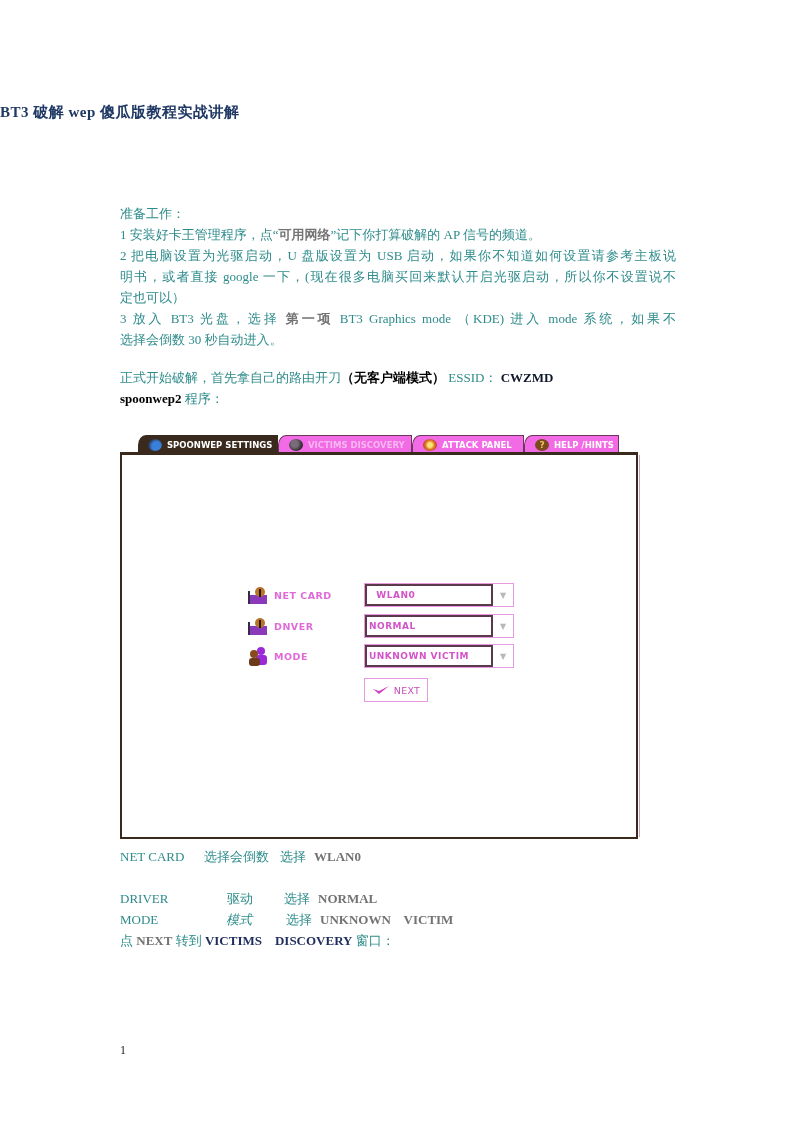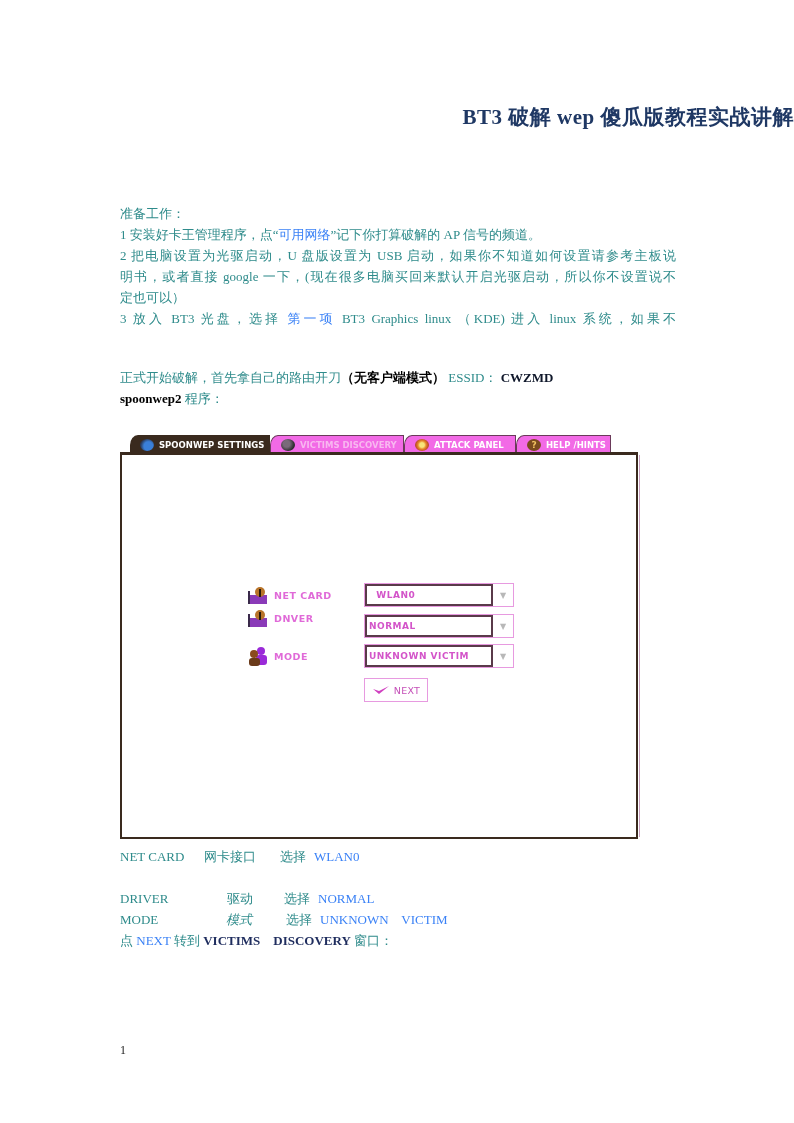--- a/index.html
+++ b/index.html
@@ -1,27 +1,27 @@
 <!DOCTYPE html>
 <html><head>
   <meta charset="utf-8">
   <style>
     html, body { margin: 0; padding: 0; background: #ffffff; }
     body { width: 794px; height: 1123px; position: relative; overflow: hidden; font-family: "DejaVu Serif", "Liberation Serif", serif; }
-    .title { position: absolute; left: 0; right: 0; top: 103px; text-align: right; font-family: "Liberation Serif", serif; font-weight: bold; font-size: 21px; color: #1f3864; letter-spacing: 0.5px; }
+    .title { position: absolute; left: 0; right: 0; top: 103px; text-align: left; font-family: "Liberation Serif", serif; font-weight: bold; font-size: 15px; color: #1f3864; letter-spacing: 0.5px; }
     .para { position: absolute; left: 120px; width: 556px; font-size: 13px; line-height: 21px; color: #2e8b8b; font-family: "Liberation Serif", serif; }
-    .orange { color: #3b82f6; font-weight: normal; }
+    .orange { color: #737373; font-weight: bold; }
     .red { color: #0f172a; font-weight: bold; }
     .black-b { color: #000; font-weight: bold; margin-top: 36px; }
     .navy-b { color: #1f2d5e; font-weight: bold; }
     .justify { text-align: justify; text-align-last: justify; }
 
     
     .app { position: absolute; left: 120px; top: 435px; width: 520px; height: 406px; }
-    .tabs { position: absolute; left: 8px; top: 0; height: 19px; width: 485px; }
+    .tabs { position: absolute; left: 16px; top: 0; height: 19px; width: 485px; }
     .tab { position: absolute; top: 0; height: 19px; font-family: "DejaVu Sans", sans-serif; font-weight: bold; font-size: 8.5px; display: flex; align-items: center; gap: 5px; padding-left: 10px; box-sizing: border-box; border-top-left-radius: 8px 10px; }
     .tab.active { background: #3a2a1e; color: #ffffff; left: 2px; width: 140px; }
     .tab.inactive { background: #f26ae6; color: #ffffff; border: 1px solid #6a3a5a; border-bottom: none; }
     .tab.dim { color: #f8b8f0; }
     .tab .ico { width: 14px; height: 12px; border-radius: 50%; display: inline-block; flex: 0 0 auto; }
     .frame { position: absolute; left: 0; top: 17px; width: 518px; height: 387px; border: 2px solid #3a2a1e; border-top-width: 3px; box-sizing: border-box; background: #ffffff; }
     .frame::after { content: ""; position: absolute; right: -4px; top: 0; width: 1px; height: 100%; background: #c9a0c0; }
 
     .row { position: absolute; left: 125px; height: 24px; display: flex; align-items: center; }
     .row-label { font-family: "DejaVu Sans", sans-serif; font-weight: bold; font-size: 9.5px; color: #e06ad8; letter-spacing: 0.5px; margin-left: 5px; }
@@ -37,21 +37,22 @@
 <body>
 
 <div class="title">BT3  破解 wep  傻瓜版教程实战讲解</div>
 
 <div class="para" style="top:203px;">
   <div>准备工作：</div>
   <div><span>1  安装好卡王管理程序，点“</span><span class="orange">可用网络</span><span>”记下你打算破解的 AP 信号的频道。</span></div>
   <div class="justify">2  把电脑设置为光驱启动，U 盘版设置为 USB 启动，如果你不知道如何设置请参考主板说</div>
   <div class="justify">明书，或者直接 google 一下，(现在很多电脑买回来默认开启光驱启动，所以你不设置说不</div>
   <div>定也可以）</div>
-  <div class="justify"><span>3  放入 BT3 光盘，选择 </span><span class="orange">第一项</span><span> BT3   Graphics   linux   （KDE) 进入 linux  系统，如果不</span></div>
+  <div class="justify"><span>3  放入 BT3 光盘，选择 </span><span class="orange">第一项</span><span> BT3   Graphics   mode   （KDE) 进入 mode  系统，如果不</span></div>
+  <div>选择会倒数 30 秒自动进入。</div>
 </div>
 
 <div class="para" style="top:367px;">
   <div><span>正式开始破解，首先拿自己的路由开刀</span><span class="black-b">（无客户端模式）</span><span> ESSID：  </span><span class="red">CWZMD</span></div>
   <div><span class="black-b">spoonwep2</span><span>  程序：</span></div>
 </div>
 
 <div class="app">
   <div class="tabs">
     <div class="tab active">
@@ -83,21 +84,21 @@
             <rect x="12" y="4" width="2" height="8" fill="#2a1a0a"></rect>
           </svg>
       </span>
       <span class="row-label">NET CARD</span>
     </div>
     <div class="combo" style="top:128px;">
       <div class="combo-value" style="white-space:pre;">  WLAN0</div>
       <div class="combo-arrow">▼</div>
     </div>
 
-    <div class="row" style="top:151px;">
+    <div class="row" style="top:159px;">
       <span class="user-ico">
         <svg width="22" height="20" viewBox="0 0 22 20">
             <rect x="1" y="6" width="2" height="13" fill="#3a2a4a"></rect>
             <rect x="3" y="10" width="17" height="9" fill="#8a3ab8"></rect>
             <circle cx="13" cy="7" r="5" fill="#b8742a"></circle>
             <rect x="12" y="4" width="2" height="8" fill="#2a1a0a"></rect>
           </svg>
       </span>
       <span class="row-label">DNVER</span>
     </div>
@@ -127,21 +128,21 @@
           <path d="M1 5 L7 10 L17 2 L7 7 Z" fill="#d040c0"></path>
         </svg>
       <span>NEXT</span>
     </div>
   </div>
 </div>
 
 <div class="para" style="top:846px;">
   <div style="display:flex;">
     <span style="width:84px;">NET CARD</span>
-    <span style="width:76px;">网卡接口</span>
+    <span style="width:76px;">选择会倒数</span>
     <span style="width:34px;">选择</span>
     <span class="orange">WLAN0</span>
   </div>
   <div style="display:flex;margin-top:21px;">
     <span style="width:107px;">DRIVER</span>
     <span style="width:57px;">驱动</span>
     <span style="width:34px;">选择</span>
     <span class="orange">NORMAL</span>
   </div>
   <div style="display:flex;">

